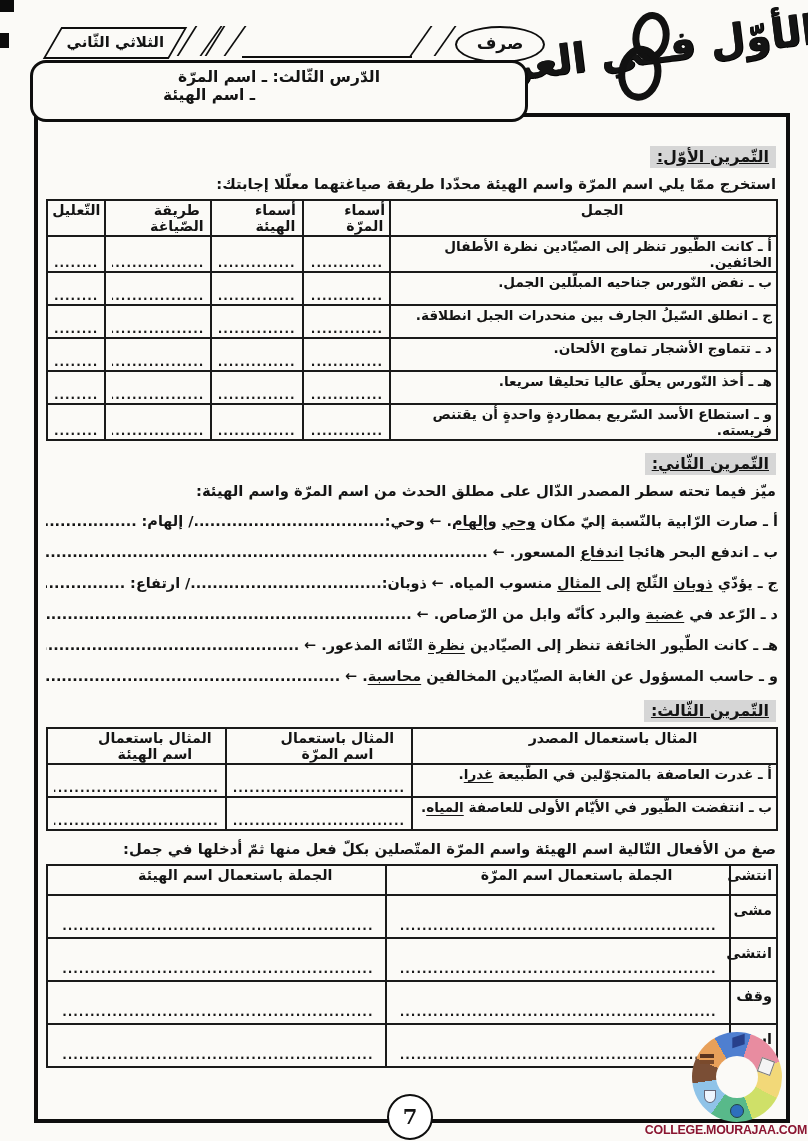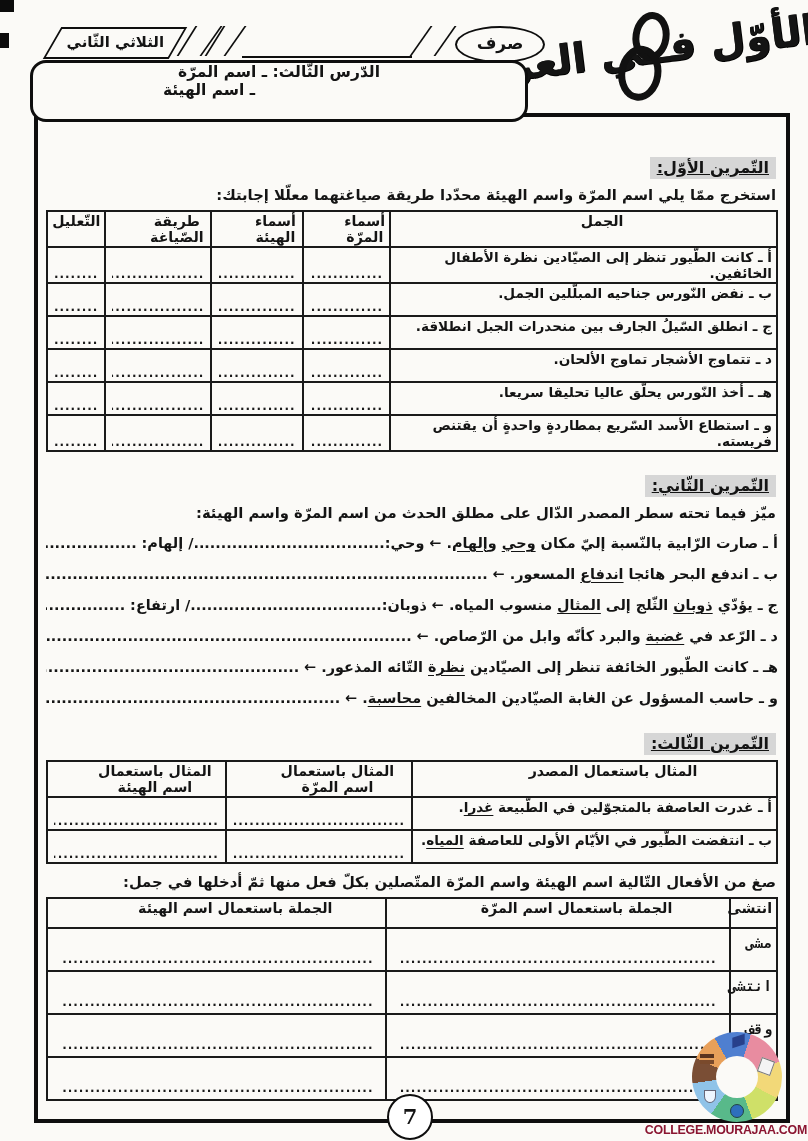--- a/index.html
+++ b/index.html
@@ -25,42 +25,42 @@
   .ribbon::after{right:-34px;}
   .oval-subject{position:absolute;left:455px;top:26px;width:86px;height:33px;
     border:2.5px solid #0e0e0e;border-radius:50%;text-align:center;
     font-weight:bold;font-size:17px;line-height:31px;direction:rtl;background:#fbfaf7;}
   .callig-title{position:absolute;right:-8px;top:22px;width:275px;
     font-weight:bold;font-size:41px;letter-spacing:-2px;white-space:nowrap;direction:rtl;
     transform:rotate(-7deg);text-shadow:1px 0 0 #000,0 1px 0 #000;}
   .callig-eight{position:absolute;right:130px;top:8px;transform:rotate(8deg);}
   .lesson-box{position:absolute;left:30px;top:60px;width:492px;height:56px;
     border:3.5px solid #0e0e0e;border-radius:16px;background:#fbfaf7;direction:rtl;z-index:3;}
-  .lesson-box .l1{font-weight:bold;font-size:15.5px;text-align:center;}
+  .lesson-box .l1{font-weight:bold;font-size:15.5px;text-align:center;margin-top:5px;}
   .lesson-box .l2{font-weight:bold;font-size:15.5px;text-align:center;transform:translateX(-70px);}
   
   .frame{position:absolute;left:34px;top:113px;width:748px;height:1002px;
     border:4px solid #0e0e0e;}
   .content{position:absolute;left:0;top:0;right:0;direction:rtl;padding:26px 8px 0 8px;}
   .ex-title{display:inline-block;font-weight:bold;font-size:16px;text-decoration:underline;
-    background:#d6d6d6;padding:1px 7px 2px 7px;margin:14px 2px 5px 0;}
+    background:#d6d6d6;padding:1px 7px 2px 7px;margin:3px 2px 5px 0;}
   .instr{font-weight:bold;font-size:14.8px;margin:2px 2px 7px 0;direction:rtl;}
   table{width:100%;border-collapse:collapse;table-layout:fixed;direction:rtl;margin-bottom:9px;}
   th,td{border:2px solid #1a1a1a;padding:1px 4px;vertical-align:top;}
   th{font-weight:bold;font-size:14.2px;text-align:center;height:24px;padding-left:41px;}
   td.sentence{font-weight:bold;font-size:13.6px;text-align:right;height:29px;}
   td.answer{vertical-align:bottom;}
   .dots{display:block;overflow:hidden;white-space:nowrap;height:14px;line-height:14px;
     font-size:12px;letter-spacing:1px;font-weight:bold;color:#1a1a1a;margin:0 2px;}
   .dots::after{content:"......................................................................................................................................................................";}
   .ex2-line{font-weight:bold;font-size:14.4px;line-height:31px;height:31px;
     white-space:nowrap;overflow:hidden;direction:rtl;}
   .ex2-line u, td u{text-underline-offset:3px;}
   .t4 td.answer .dots{margin:0 8px 3px 8px;}
-  .t4 td.verb{font-weight:bold;font-size:14.5px;text-align:right;height:34px;vertical-align:top;padding-top:6px;font-family:Liberation Mono, monospace;}
+  .t4 td.verb{font-weight:bold;font-size:14.5px;text-align:right;height:34px;vertical-align:top;padding-top:6px;}
   .t4 th{height:26px;}
   
   .page-circle{position:absolute;left:387px;top:1094px;width:42px;height:42px;border-radius:50%;
     border:2.5px solid #0e0e0e;background:#fff;z-index:4;text-align:center;
     font-family:"DejaVu Serif",serif;font-weight:bold;font-size:21px;line-height:42px;}
   .logo{position:absolute;left:692px;top:1032px;width:90px;height:90px;border-radius:50%;z-index:5;
     background:conic-gradient(from -30deg,#4f7fd0 0 48deg,#e88ca0 48deg 100deg,#f2d878 100deg 148deg,
       #cfe068 148deg 190deg,#58b98a 190deg 245deg,#8fc3e8 245deg 292deg,#7a4e35 292deg 325deg,#e8a05a 325deg 360deg);}
   .logo::after{content:"";position:absolute;left:24px;top:24px;width:42px;height:42px;border-radius:50%;background:#fbfaf7;}
   .logo .ic{position:absolute;z-index:6;}

